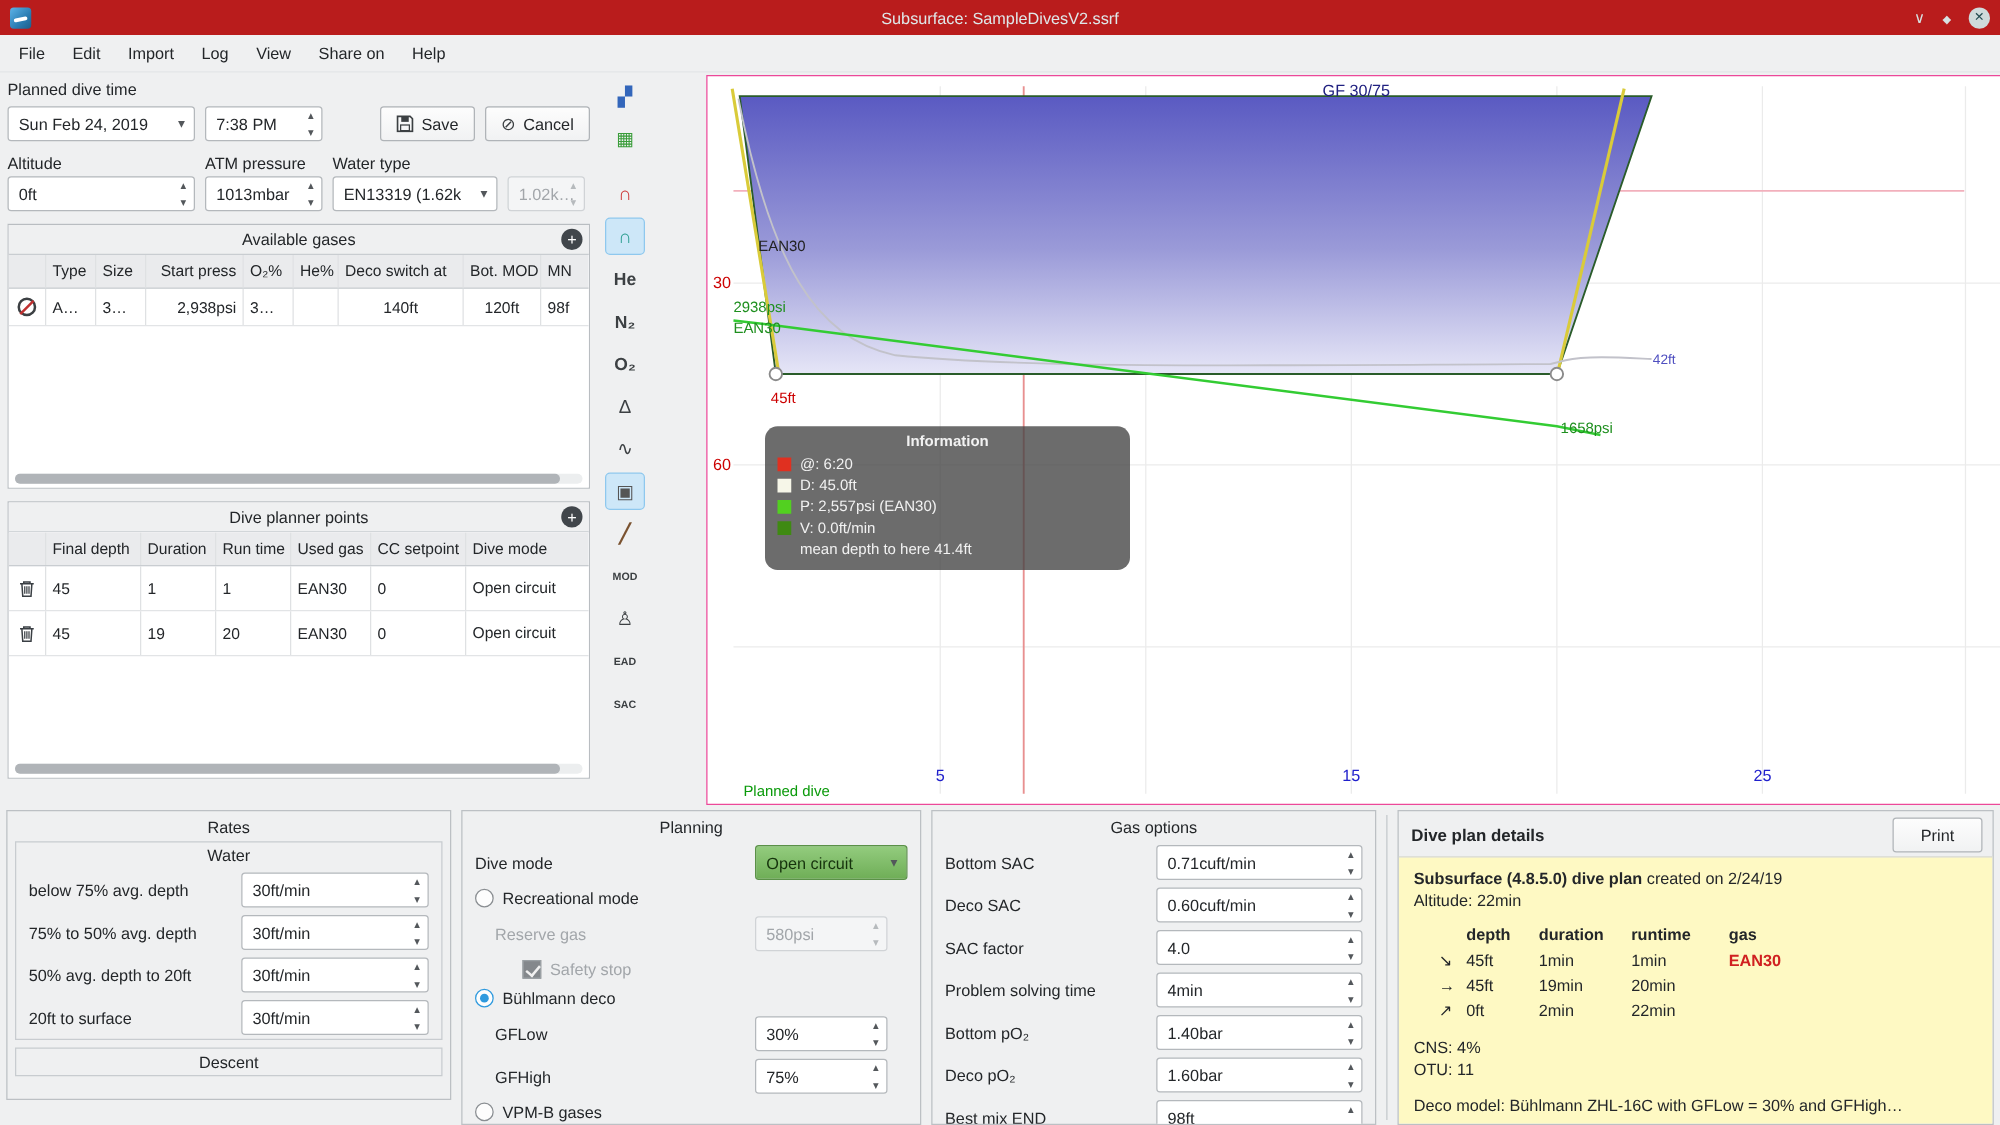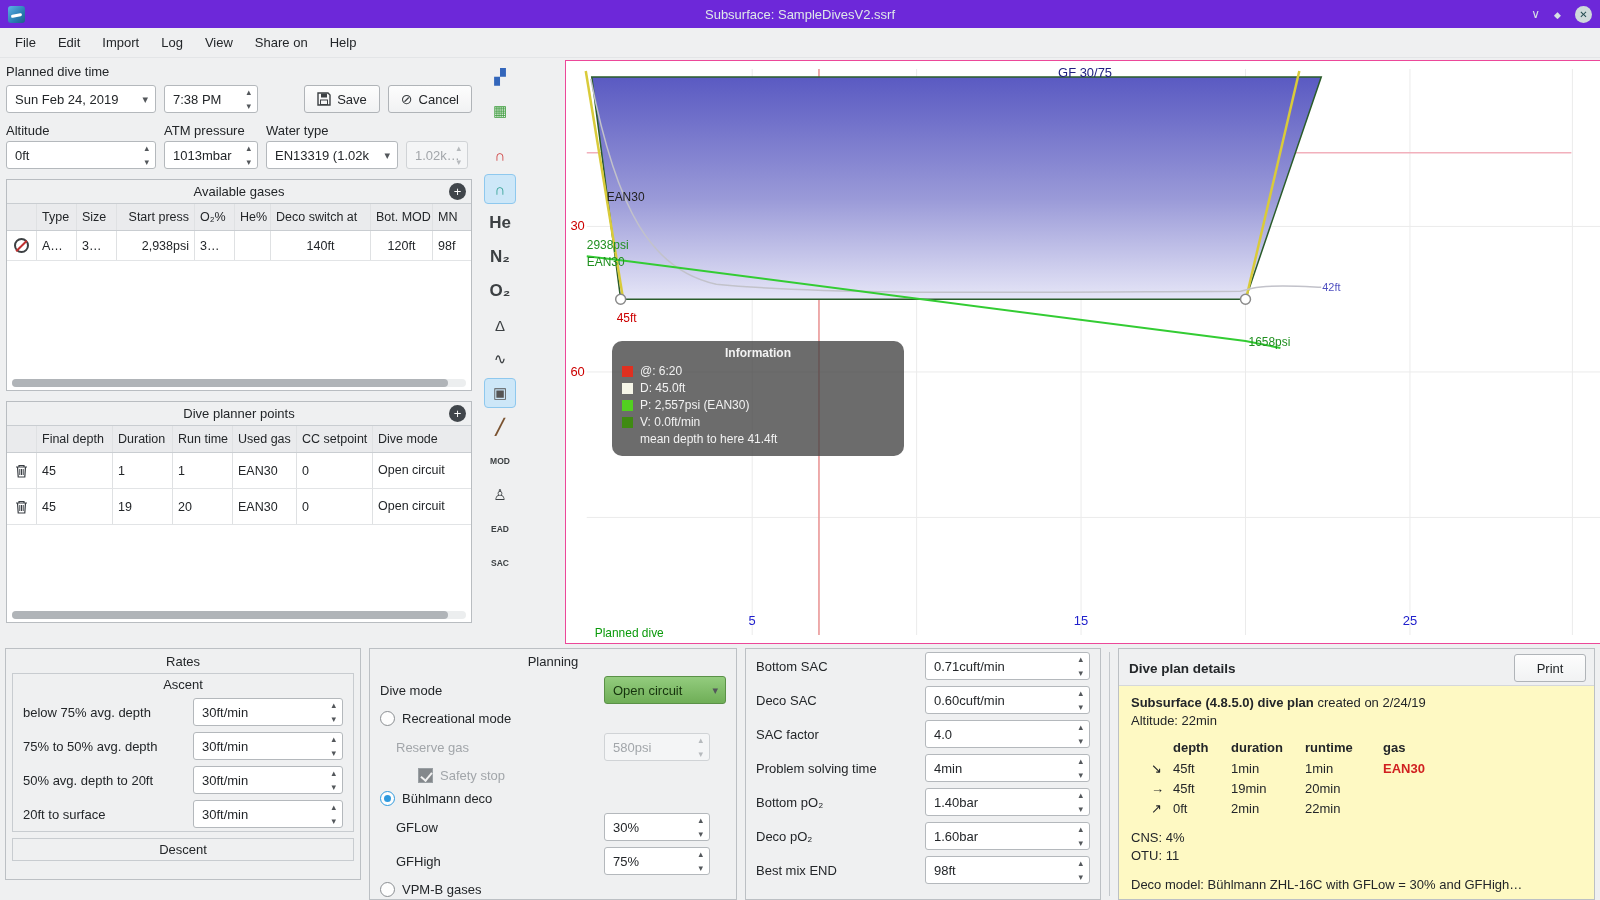--- a/index.html
+++ b/index.html
@@ -1,20 +1,20 @@
 <!DOCTYPE html>
 <html><head>
 <meta charset="utf-8">
 <style>
   * { margin:0; padding:0; box-sizing:border-box; }
   html,body { width:1600px; height:900px; overflow:hidden; background:#eff0f1;
     font-family:"Liberation Sans", sans-serif; font-size:13px; color:#232629; }
 
   
-  .titlebar { position:absolute; top:0; left:0; right:0; height:28px; background:#6d28d9;
+  .titlebar { position:absolute; top:0; left:0; right:0; height:28px; background:#b91c1c;
     display:flex; align-items:center; padding:0 8px; color:#e6edee; }
   .appicon { width:17px; height:17px; border-radius:3px;
     background:linear-gradient(135deg,#5db3e8 0%,#2a7db3 60%,#1d5e8a 100%); position:relative; }
   .appicon::after { content:""; position:absolute; left:3px; top:8px; width:11px; height:3px;
     background:#fff; border-radius:2px; transform:rotate(-12deg); }
   .wtitle { position:absolute; left:0; right:0; text-align:center; font-size:13px; color:#dfe8e9; }
   .wbtns { margin-left:auto; display:flex; align-items:center; gap:14px; z-index:2; }
   .wbtn { color:#d7e2e3; font-size:12px; cursor:default; }
   .wmin::before { content:"∨"; }
   .wmax::before { content:"◆"; font-size:9px; }
@@ -70,21 +70,21 @@
   .hscroll::after { content:""; position:absolute; left:0; top:0; bottom:0; width:96%;
     background:#b0b4b8; border-radius:4px; }
   .mode2 { white-space:normal; line-height:1.15; font-size:12.5px; }
 
   
   .vtoolbar { position:absolute; left:478px; top:60px; width:44px; height:584px;
     display:flex; flex-direction:column; align-items:center; padding-top:2px; }
   .tool { width:32px; height:30px; margin-bottom:4px; display:flex; align-items:center;
     justify-content:center; border-radius:4px; font-size:15px; color:#3c4043; }
   .tool.sel { background:#cde7f8; border:1px solid #8ec8ee; }
-  .tool.txt { font-weight:bold; font-size:17px; }
+  .tool.txt { font-weight:bold; font-size:14px; }
   .tool.tiny { font-weight:bold; font-size:8.5px; letter-spacing:0; }
   .g-chart::before { content:"▞"; color:#3366bb; }
   .g-green::before { content:"▦"; color:#3a9d3a; }
   .g-ceil::before  { content:"∩"; color:#cc3333; font-weight:bold; }
   .g-calc::before  { content:"∩"; color:#2a9d8f; font-weight:bold; }
   .g-tiss::before  { content:"Δ"; }
   .g-hr::before    { content:"∿"; }
   .g-photo::before { content:"▣"; color:#555; }
   .g-ruler::before { content:"╱"; color:#7a5230; font-weight:bold; }
   .g-ndl::before   { content:"♙"; }
@@ -191,21 +191,21 @@
     <span class="lbl">Water type</span>
   </div>
   <div class="lrow">
     <div class="ctrl spin" style="width:150px;">
       <span>0ft</span>
     </div>
     <div class="ctrl spin" style="width:94px;">
       <span>1013mbar</span>
     </div>
     <div class="ctrl combo" style="width:132px;">
-      <span>EN13319 (1.02k</span>
+      <span>EN13319 (1.62k</span>
     </div>
     <div class="ctrl spin disabled" style="width:62px;">
       <span>1.02k…</span>
     </div>
   </div>
 
   <div class="gbox" style="height:212px;">
     <div class="gbox-head">
       <span>Available gases</span>
       <span class="plusbtn"></span>
@@ -384,21 +384,21 @@
         <span>mean depth to here 41.4ft</span>
       </div>
   </div>
 </div>
 
 <div class="bottom">
 
   <div class="panel p-rates">
     <div class="ptitle">Rates</div>
     <div class="subbox">
-      <div class="subtitle">Ascent</div>
+      <div class="subtitle">Water</div>
       <div class="prow">
         <span class="lbl">below 75% avg. depth</span>
         <div class="ctrl spin w150">
             <span>30ft/min</span>
           </div>
       </div>
       <div class="prow">
         <span class="lbl">75% to 50% avg. depth</span>
         <div class="ctrl spin w150">
             <span>30ft/min</span>
@@ -468,20 +468,21 @@
           </div>
         </div>
     </div>
     <div class="radiorow">
       <span class="radio"></span>
       <span class="lbl">VPM-B gases</span>
     </div>
   </div>
 
   <div class="panel p-gas">
+    <div class="ptitle">Gas options</div>
     <div class="prow">
       <span class="lbl">Bottom SAC</span>
       <div class="ctrl spin w165">
           <span>0.71cuft/min</span>
         </div>
     </div>
     <div class="prow">
       <span class="lbl">Deco SAC</span>
       <div class="ctrl spin w165">
           <span>0.60cuft/min</span>

